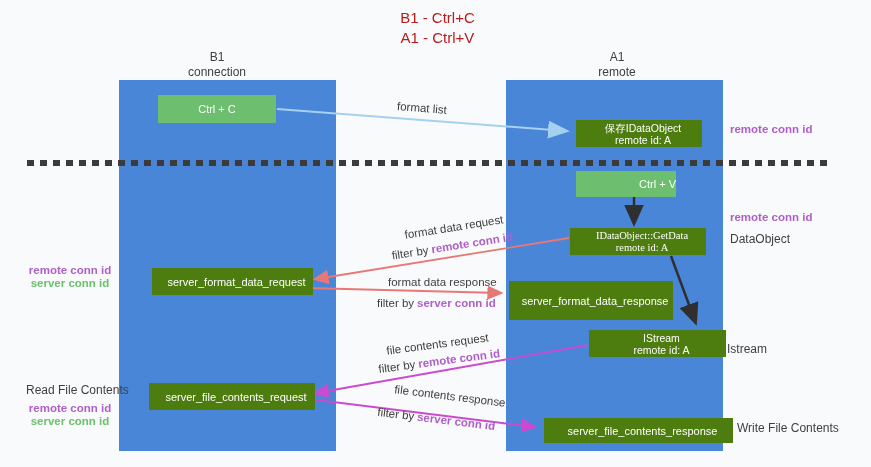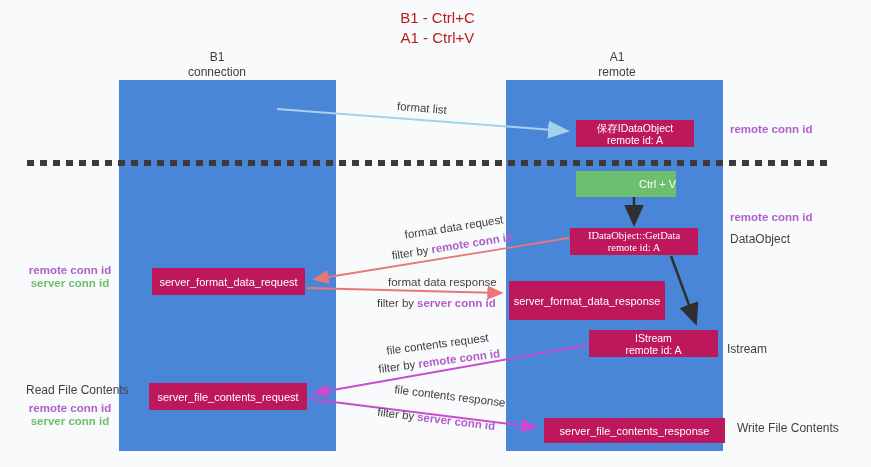--- a/index.html
+++ b/index.html
@@ -15,21 +15,21 @@
 
   .lane{position:absolute;top:80px;width:217px;height:371px;background:#4a86d8;}
   .lane.left{left:119px;}
   .lane.right{left:506px;}
 
   .svg-overlay{position:absolute;left:0;top:0;width:871px;height:467px;pointer-events:none;}
 
   .box{position:absolute;display:flex;flex-direction:column;align-items:center;justify-content:center;
        color:#ffffff;font-size:11px;line-height:12px;text-align:center;}
   .box.green{background:#6dbe6e;}
-  .box.orange{background:#be185d;}
+  .box.orange{background:#4d7c0f;padding-left:8px;}
   .box .bl{display:block;}
   .box.two{font-size:10.5px;}
 
   .side-label{position:absolute;font-size:12px;color:#3f3f3f;white-space:nowrap;}
   .accent-purple{color:#b05fc9;font-weight:bold;font-size:11.5px;}
   .accent-green{color:#6cbf6c;font-weight:bold;font-size:11.5px;}
   .conn-group{position:absolute;text-align:center;line-height:12.5px;white-space:nowrap;}
 
   .mid-label{position:absolute;font-size:11.5px;color:#3f3f3f;white-space:nowrap;}
   .mid-label .pref{margin-right:3px;}
@@ -82,20 +82,23 @@
 
     <line x1="569" y1="238" x2="316" y2="279" stroke="#e87777" stroke-width="1.8" marker-end="url(#m-red)"></line>
 
     <line x1="307" y1="288" x2="500" y2="293" stroke="#e87777" stroke-width="1.8" marker-end="url(#m-red)"></line>
 
     <line x1="588" y1="345" x2="316" y2="393" stroke="#cb4bd0" stroke-width="1.8" marker-end="url(#m-magenta)"></line>
 
     <line x1="309" y1="399" x2="534" y2="427" stroke="#cb4bd0" stroke-width="1.8" marker-end="url(#m-magenta)"></line>
   </svg>
 
+  <div class="box green" style="left:158px;top:95px;width:118px;height:28px;">
+    <span class="bl">Ctrl + C</span>
+  </div>
 
   <div class="box orange two" style="left:576px;top:120px;width:118px;height:27px;">
     <span class="bl">保存IDataObject</span>
     <span class="bl">remote id: A</span>
   </div>
 
   <div class="box green" style="left:576px;top:171px;width:100px;height:26px;align-items:flex-end;">
     <span class="bl">Ctrl + V</span>
   </div>
 

